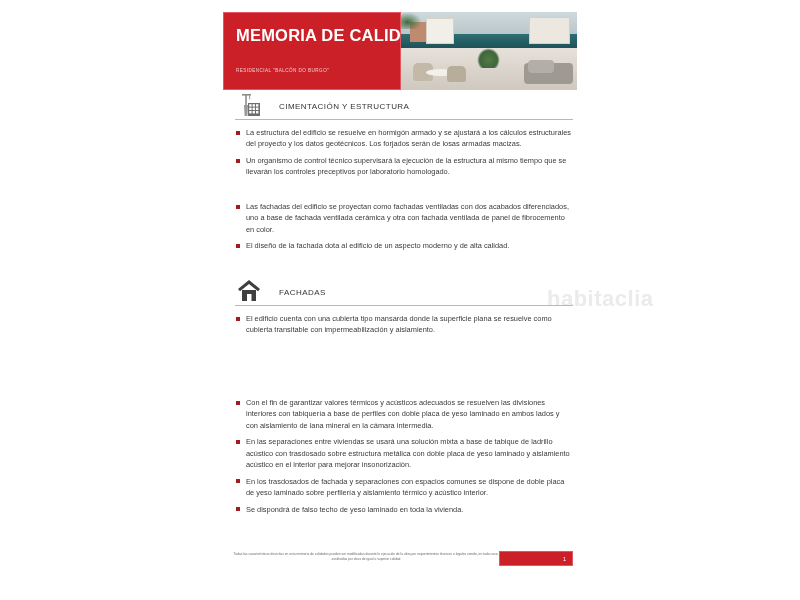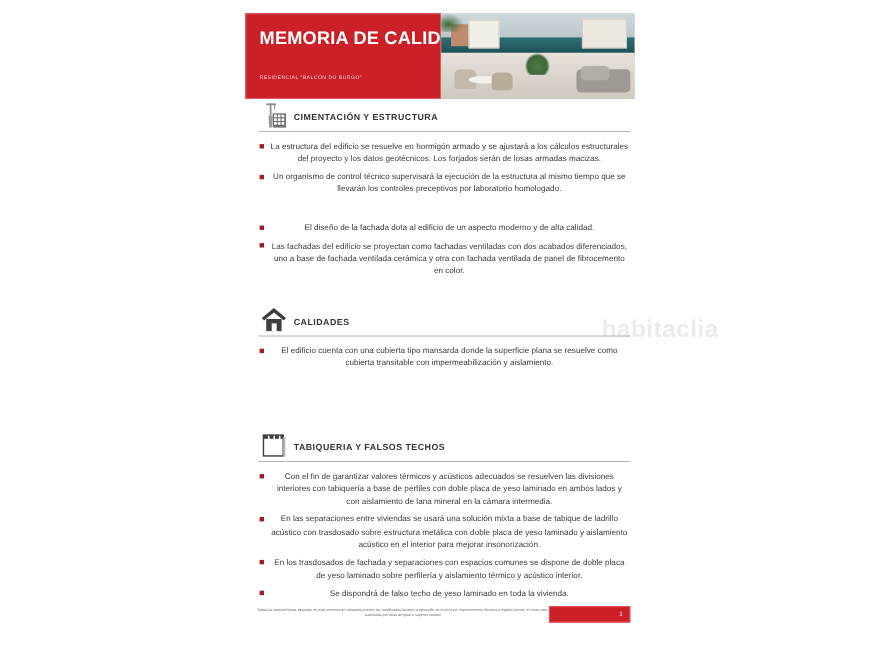--- a/index.html
+++ b/index.html
@@ -134,24 +134,24 @@
   }
   .sec-icon {
     position: absolute;
     left: 12px;
     top: 0;
     width: 30px;
     height: 26px;
   }
   .sec-title {
     position: absolute;
-    left: 44px;
+    left: 56px;
     top: 10px;
     font-size: 8px;
-    font-weight: bold;
+    font-weight: normal;
     letter-spacing: 0.45px;
     color: #333333;
     white-space: nowrap;
   }
   .sec-rule {
     position: absolute;
     left: 12px;
     right: 4px;
     top: 27px;
     height: 1px;
@@ -160,21 +160,21 @@
   }
 
   .bullets { position: relative; margin-top: 5px; padding: 0 6px 0 12px; }
   .bullet {
     position: relative;
     padding-left: 11px;
     margin-bottom: 5.5px;
     font-size: 7.4px;
     line-height: 1.52;
     color: #3a3a3a;
-    text-align: center;
+    text-align: left;
     z-index: 7;
   }
   .bullet::before {
     content: "";
     position: absolute;
     left: 1px;
     top: 3.6px;
     width: 4px;
     height: 4px;
     background: #a11b22;
@@ -273,59 +273,43 @@
       <div class="sec-rule"></div>
     </div>
     <div class="bullets">
       <div class="bullet">La estructura del edificio se resuelve en hormigón armado y se ajustará a los cálculos estructurales del proyecto y los datos geotécnicos. Los forjados serán de losas armadas macizas.</div>
       <div class="bullet">Un organismo de control técnico supervisará la ejecución de la estructura al mismo tiempo que se llevarán los controles preceptivos por laboratorio homologado.</div>
     </div>
   </div>
 
   <div class="section" style="top:196px;">
     <div class="bullets">
+      <div class="bullet">Las fachadas del edificio se proyectan como fachadas ventiladas con dos acabados diferenciados, uno a base de fachada ventilada cerámica y otra con fachada ventilada de panel de fibrocemento en color.</div>
       <div class="bullet">El diseño de la fachada dota al edificio de un aspecto moderno y de alta calidad.</div>
-      <div class="bullet">Las fachadas del edificio se proyectan como fachadas ventiladas con dos acabados diferenciados, uno a base de fachada ventilada cerámica y otra con fachada ventilada de panel de fibrocemento en color.</div>
     </div>
   </div>
 
   <div class="section" style="top:278px;">
     <div class="sec-head">
       <div class="sec-icon">
         <svg viewBox="0 0 30 26" width="30" height="26">
           <path d="M3 11 L14 2 L25 11 L23 13.3 L14 6 L5 13.3 Z" fill="#3f3f3f"></path>
           <rect x="7" y="12" width="14" height="11" fill="#3f3f3f"></rect>
           <rect x="12" y="16" width="4.5" height="7" fill="#ffffff"></rect>
         </svg>
       </div>
-      <div class="sec-title">CALIDADES</div>
+      <div class="sec-title">FACHADAS</div>
       <div class="sec-rule"></div>
     </div>
     <div class="bullets">
       <div class="bullet">El edificio cuenta con una cubierta tipo mansarda donde la superficie plana se resuelve como cubierta transitable con impermeabilización y aislamiento.</div>
     </div>
   </div>
 
   <div class="section" style="top:392px;">
-    <div class="sec-head">
-      <div class="sec-icon">
-        <svg viewBox="0 0 30 26" width="30" height="26">
-          <rect x="4.5" y="3.5" width="18" height="19" fill="#ffffff" stroke="#3f3f3f" stroke-width="1.3"></rect>
-          <rect x="22.5" y="5" width="2" height="18" fill="#bdbdbd"></rect>
-          <g fill="#3f3f3f">
-            <rect x="5" y="3.5" width="3.6" height="3.4"></rect>
-            <rect x="10" y="3.5" width="3.6" height="3.4"></rect>
-            <rect x="15" y="3.5" width="3.6" height="3.4"></rect>
-            <rect x="20" y="3.5" width="2.2" height="3.4"></rect>
-          </g>
-        </svg>
-      </div>
-      <div class="sec-title">TABIQUERIA Y FALSOS TECHOS</div>
-      <div class="sec-rule"></div>
-    </div>
     <div class="bullets">
       <div class="bullet">Con el fin de garantizar valores térmicos y acústicos adecuados se resuelven las divisiones interiores con tabiquería a base de perfiles con doble placa de yeso laminado en ambos lados y con aislamiento de lana mineral en la cámara intermedia.</div>
       <div class="bullet">En las separaciones entre viviendas se usará una solución mixta a base de tabique de ladrillo acústico con trasdosado sobre estructura metálica con doble placa de yeso laminado y aislamiento acústico en el interior para mejorar insonorización.</div>
       <div class="bullet">En los trasdosados de fachada y separaciones con espacios comunes se dispone de doble placa de yeso laminado sobre perfilería y aislamiento térmico y acústico interior.</div>
       <div class="bullet">Se dispondrá de falso techo de yeso laminado en toda la vivienda.</div>
     </div>
   </div>
 
   <div class="footer">
     <div class="footer-text">Todas las características descritas en esta memoria de calidades pueden ser modificadas durante la ejecución de la obra por requerimientos técnicos o legales siendo, en todo caso, sustituidas por otras de igual o superior calidad</div>

